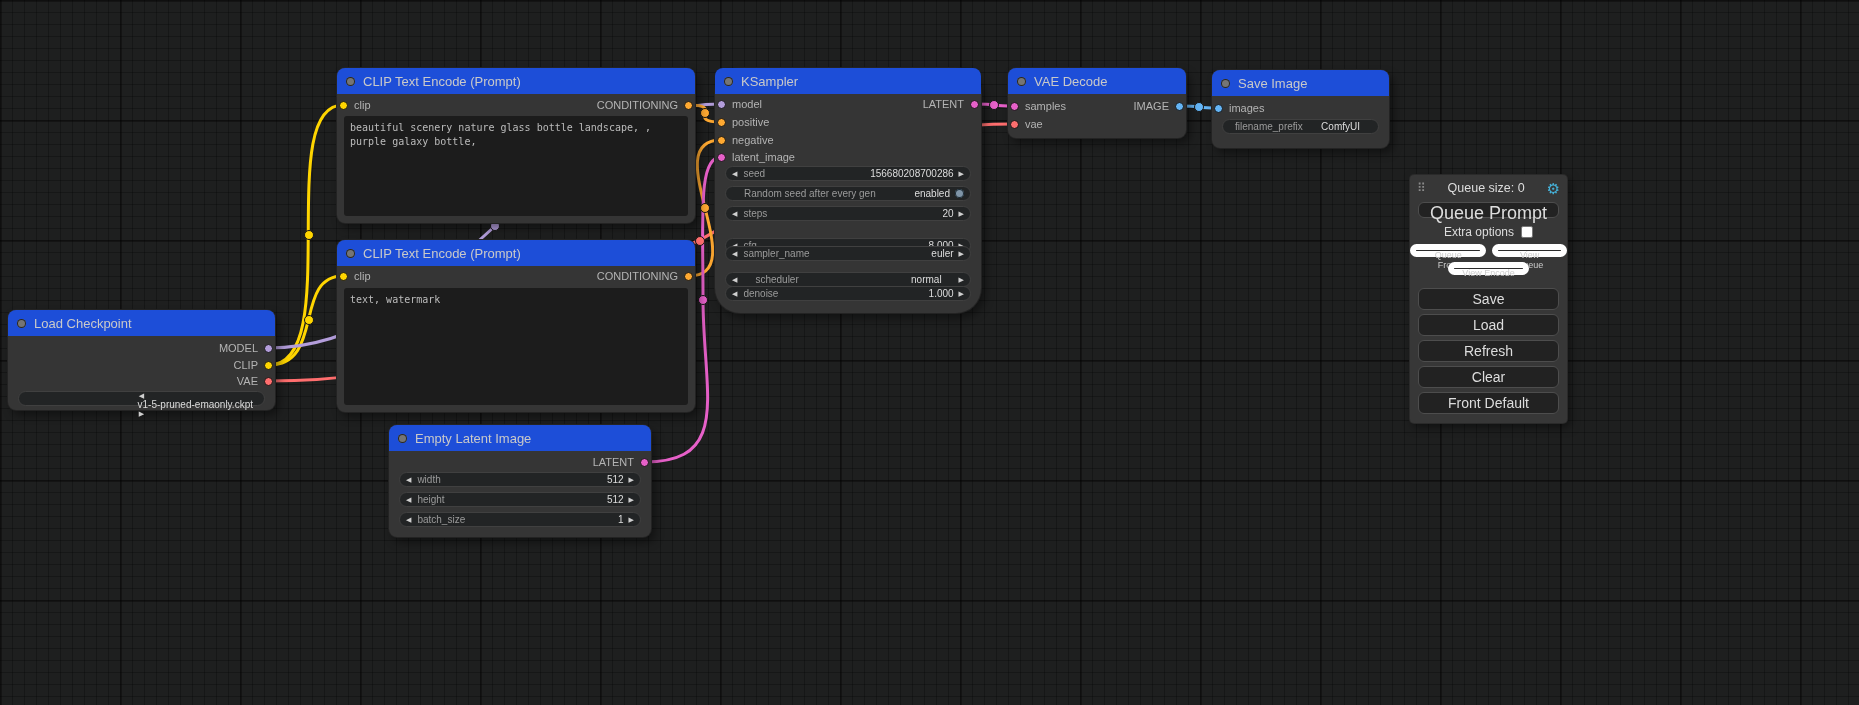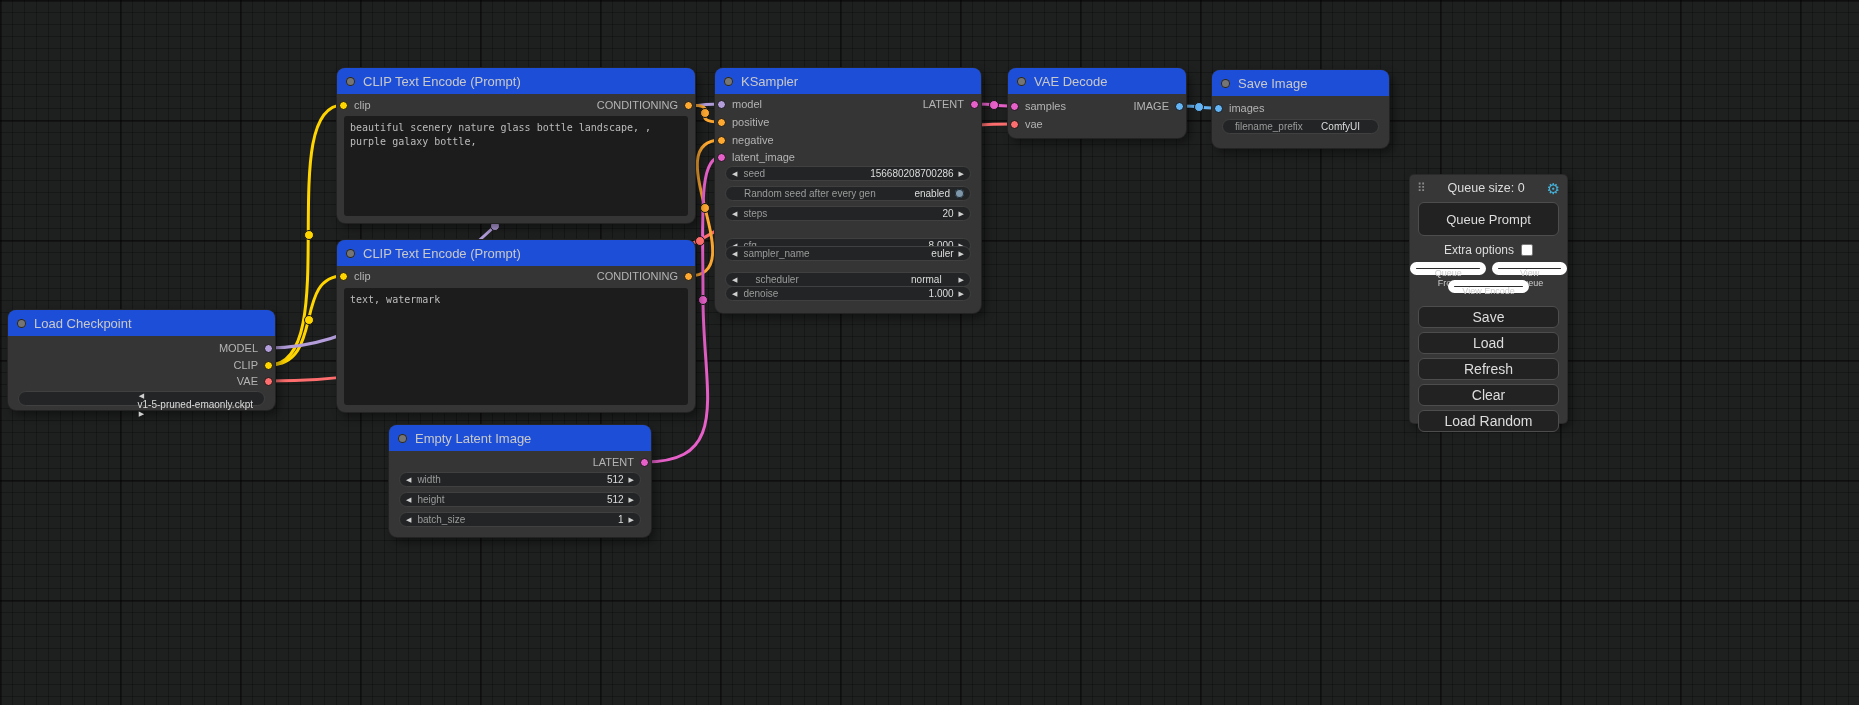--- a/index.html
+++ b/index.html
@@ -188,21 +188,21 @@
       <span class="warrow">▶</span>
     </div>
     <div class="widget" style="top:87px;">
       <span class="warrow">◀</span>
       <span class="wlabel">batch_size</span>
       <span class="wvalue">1</span>
       <span class="warrow">▶</span>
     </div>
   </div>
 
-  <div class="node" style="left:715px;top:68px;width:266px;height:245px;">
+  <div class="node" style="left:715px;top:68px;width:266px;height:245px;border-radius:25px;">
     <div class="node-title">
       <span class="title-dot" style="background: rgb(117, 117, 117);"></span>
       <span>KSampler</span>
     </div>
     <div class="slot in" style="top:29px;">
       <span class="slot-dot" style="background: rgb(179, 157, 219);"></span>
       <span class="slot-label">model</span>
     </div>
     <div class="slot in" style="top:47px;">
       <span class="slot-dot" style="background: rgb(255, 169, 49);"></span>
@@ -298,30 +298,30 @@
   </div>
 
 </div>
 
 <div id="queue-panel">
   <div class="qp-header">
     <span class="drag-handle">⠿</span>
     <span class="qp-size">Queue size: 0</span>
     <span class="gear" style="color: rgb(69, 177, 216);">⚙</span>
   </div>
-  <button class="qp-big" style="height:34px;font-size:13px;">Queue Prompt</button>
+  <button class="qp-big" style="height:16px;font-size:18px;">Queue Prompt</button>
   <div class="qp-extra">
     <span>Extra options</span>
     <span class="qp-checkbox"></span>
   </div>
   <div class="qp-row">
     <button class="qp-pill">Queue Front</button>
     <button class="qp-pill">View Queue</button>
   </div>
   <div class="qp-row">
     <button class="qp-pill">View Encode</button>
   </div>
   <button class="qp-big qp-gap">Save</button>
   <button class="qp-big">Load</button>
   <button class="qp-big">Refresh</button>
   <button class="qp-big">Clear</button>
-  <button class="qp-big">Load Random</button>
+  <button class="qp-big">Front Default</button>
 </div>
 
 </body></html>

